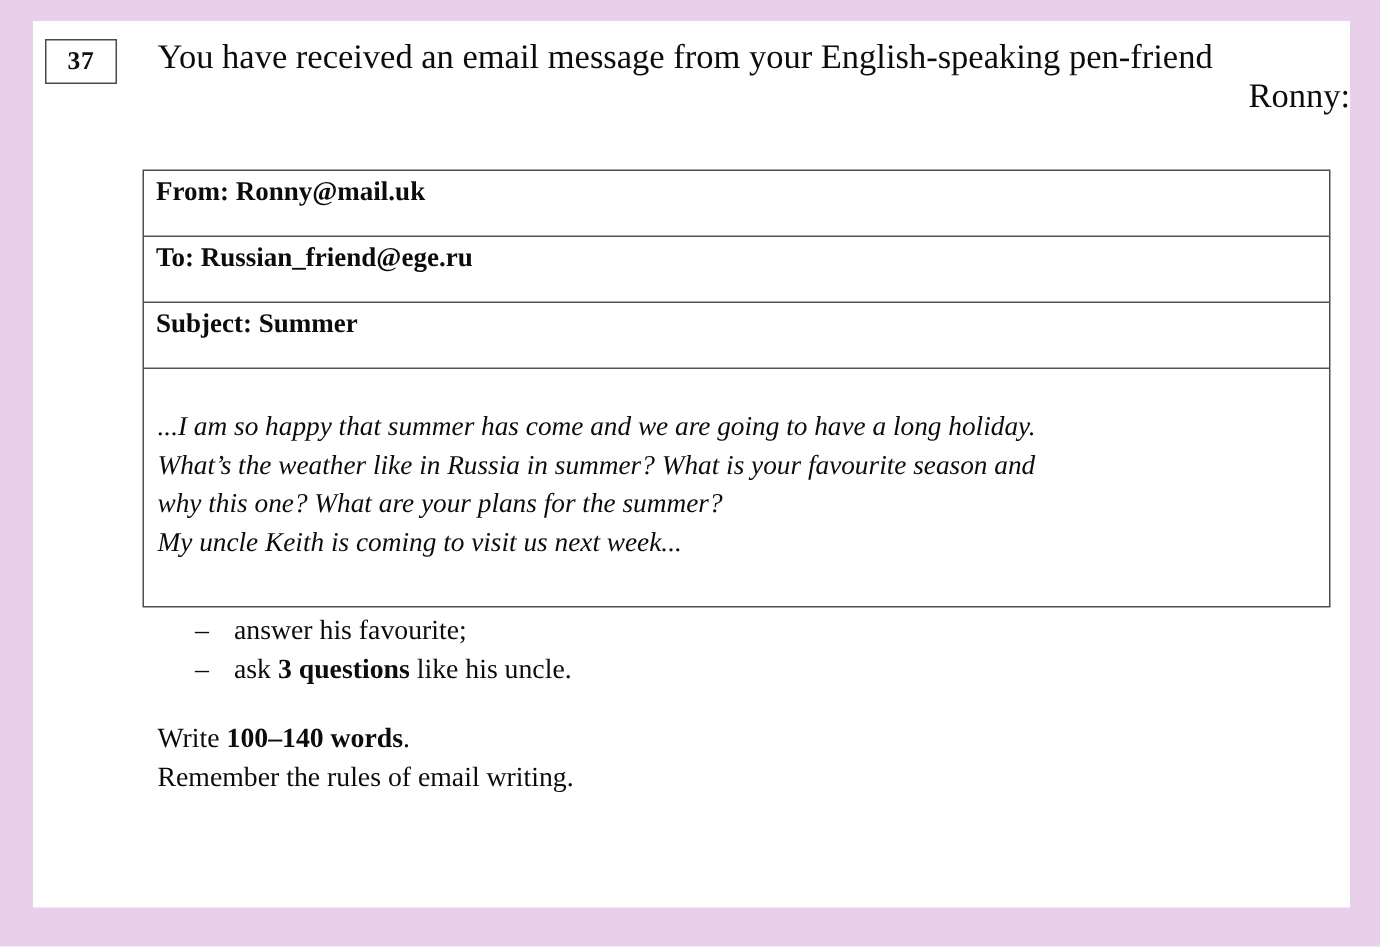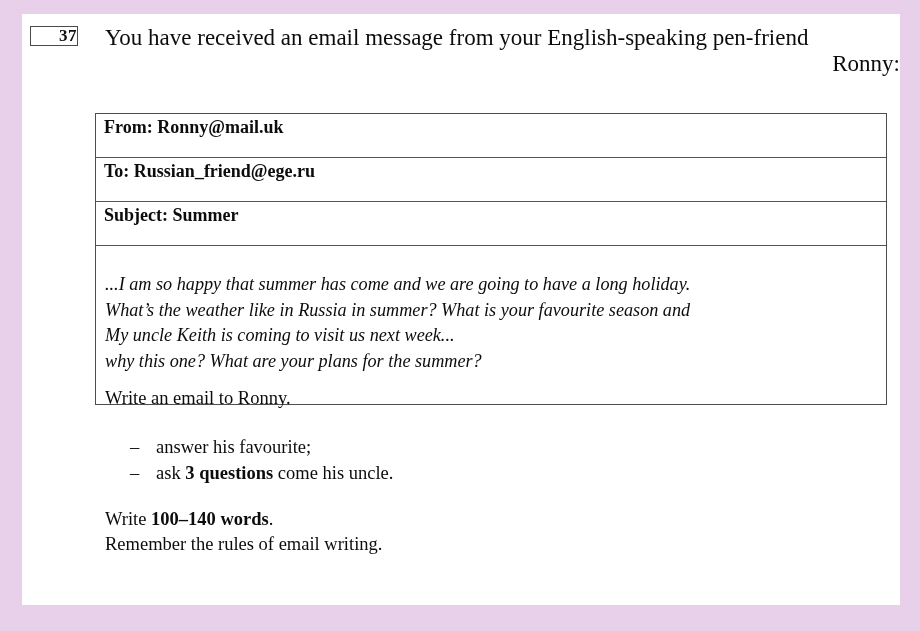--- a/index.html
+++ b/index.html
@@ -26,26 +26,26 @@
     position: absolute;
     left: 0;
     top: 0;
     width: 878px;
   }
   .num-box {
     position: absolute;
     left: 8px;
     top: 12px;
     width: 48px;
-    height: 20px;
+    height: 30px;
     border: 1.5px solid #4a4a4a;
     box-sizing: border-box;
     display: flex;
     align-items: center;
-    justify-content: flex-end;
+    justify-content: center;
     font-weight: bold;
     font-size: 17px;
     color: #101010;
     letter-spacing: 0.5px;
   }
   .intro {
     position: absolute;
     left: 83px;
     top: 11px;
     width: 795px;
@@ -132,36 +132,35 @@
     </div>
   </div>
 
   <div id="email-box">
     <div class="hdr-row">From: Ronny@mail.uk</div>
     <div class="hdr-row">To: Russian_friend@ege.ru</div>
     <div class="hdr-row last">Subject: Summer</div>
     <div class="body-cell">
       <p>...I am so happy that summer has come and we are going to have a long holiday.</p>
       <p>What’s the weather like in Russia in summer? What is your favourite season and</p>
+      <p class="nj">why this one? What are your plans for the summer?</p>
       <p class="nj">My uncle Keith is coming to visit us next week...</p>
-      <p class="nj">why this one? What are your plans for the summer?</p>
     </div>
   </div>
 
   <div id="instructions">
-    <div class="line">Write an email to Ronny.</div>
 
     <ul class="bullets">
       <li>
         <span class="dash">–</span>
         <span>answer his favourite;</span>
       </li>
       <li>
         <span class="dash">–</span>
-        <span>ask </span><b>3 questions</b><span> come his uncle.</span>
+        <span>ask </span><b>3 questions</b><span> like his uncle.</span>
       </li>
     </ul>
 
     <div class="closing line">
       <span>Write </span><b>100–140 words</b><span>.</span>
     </div>
     <div class="line">Remember the rules of email writing.</div>
   </div>
 
 </div>

